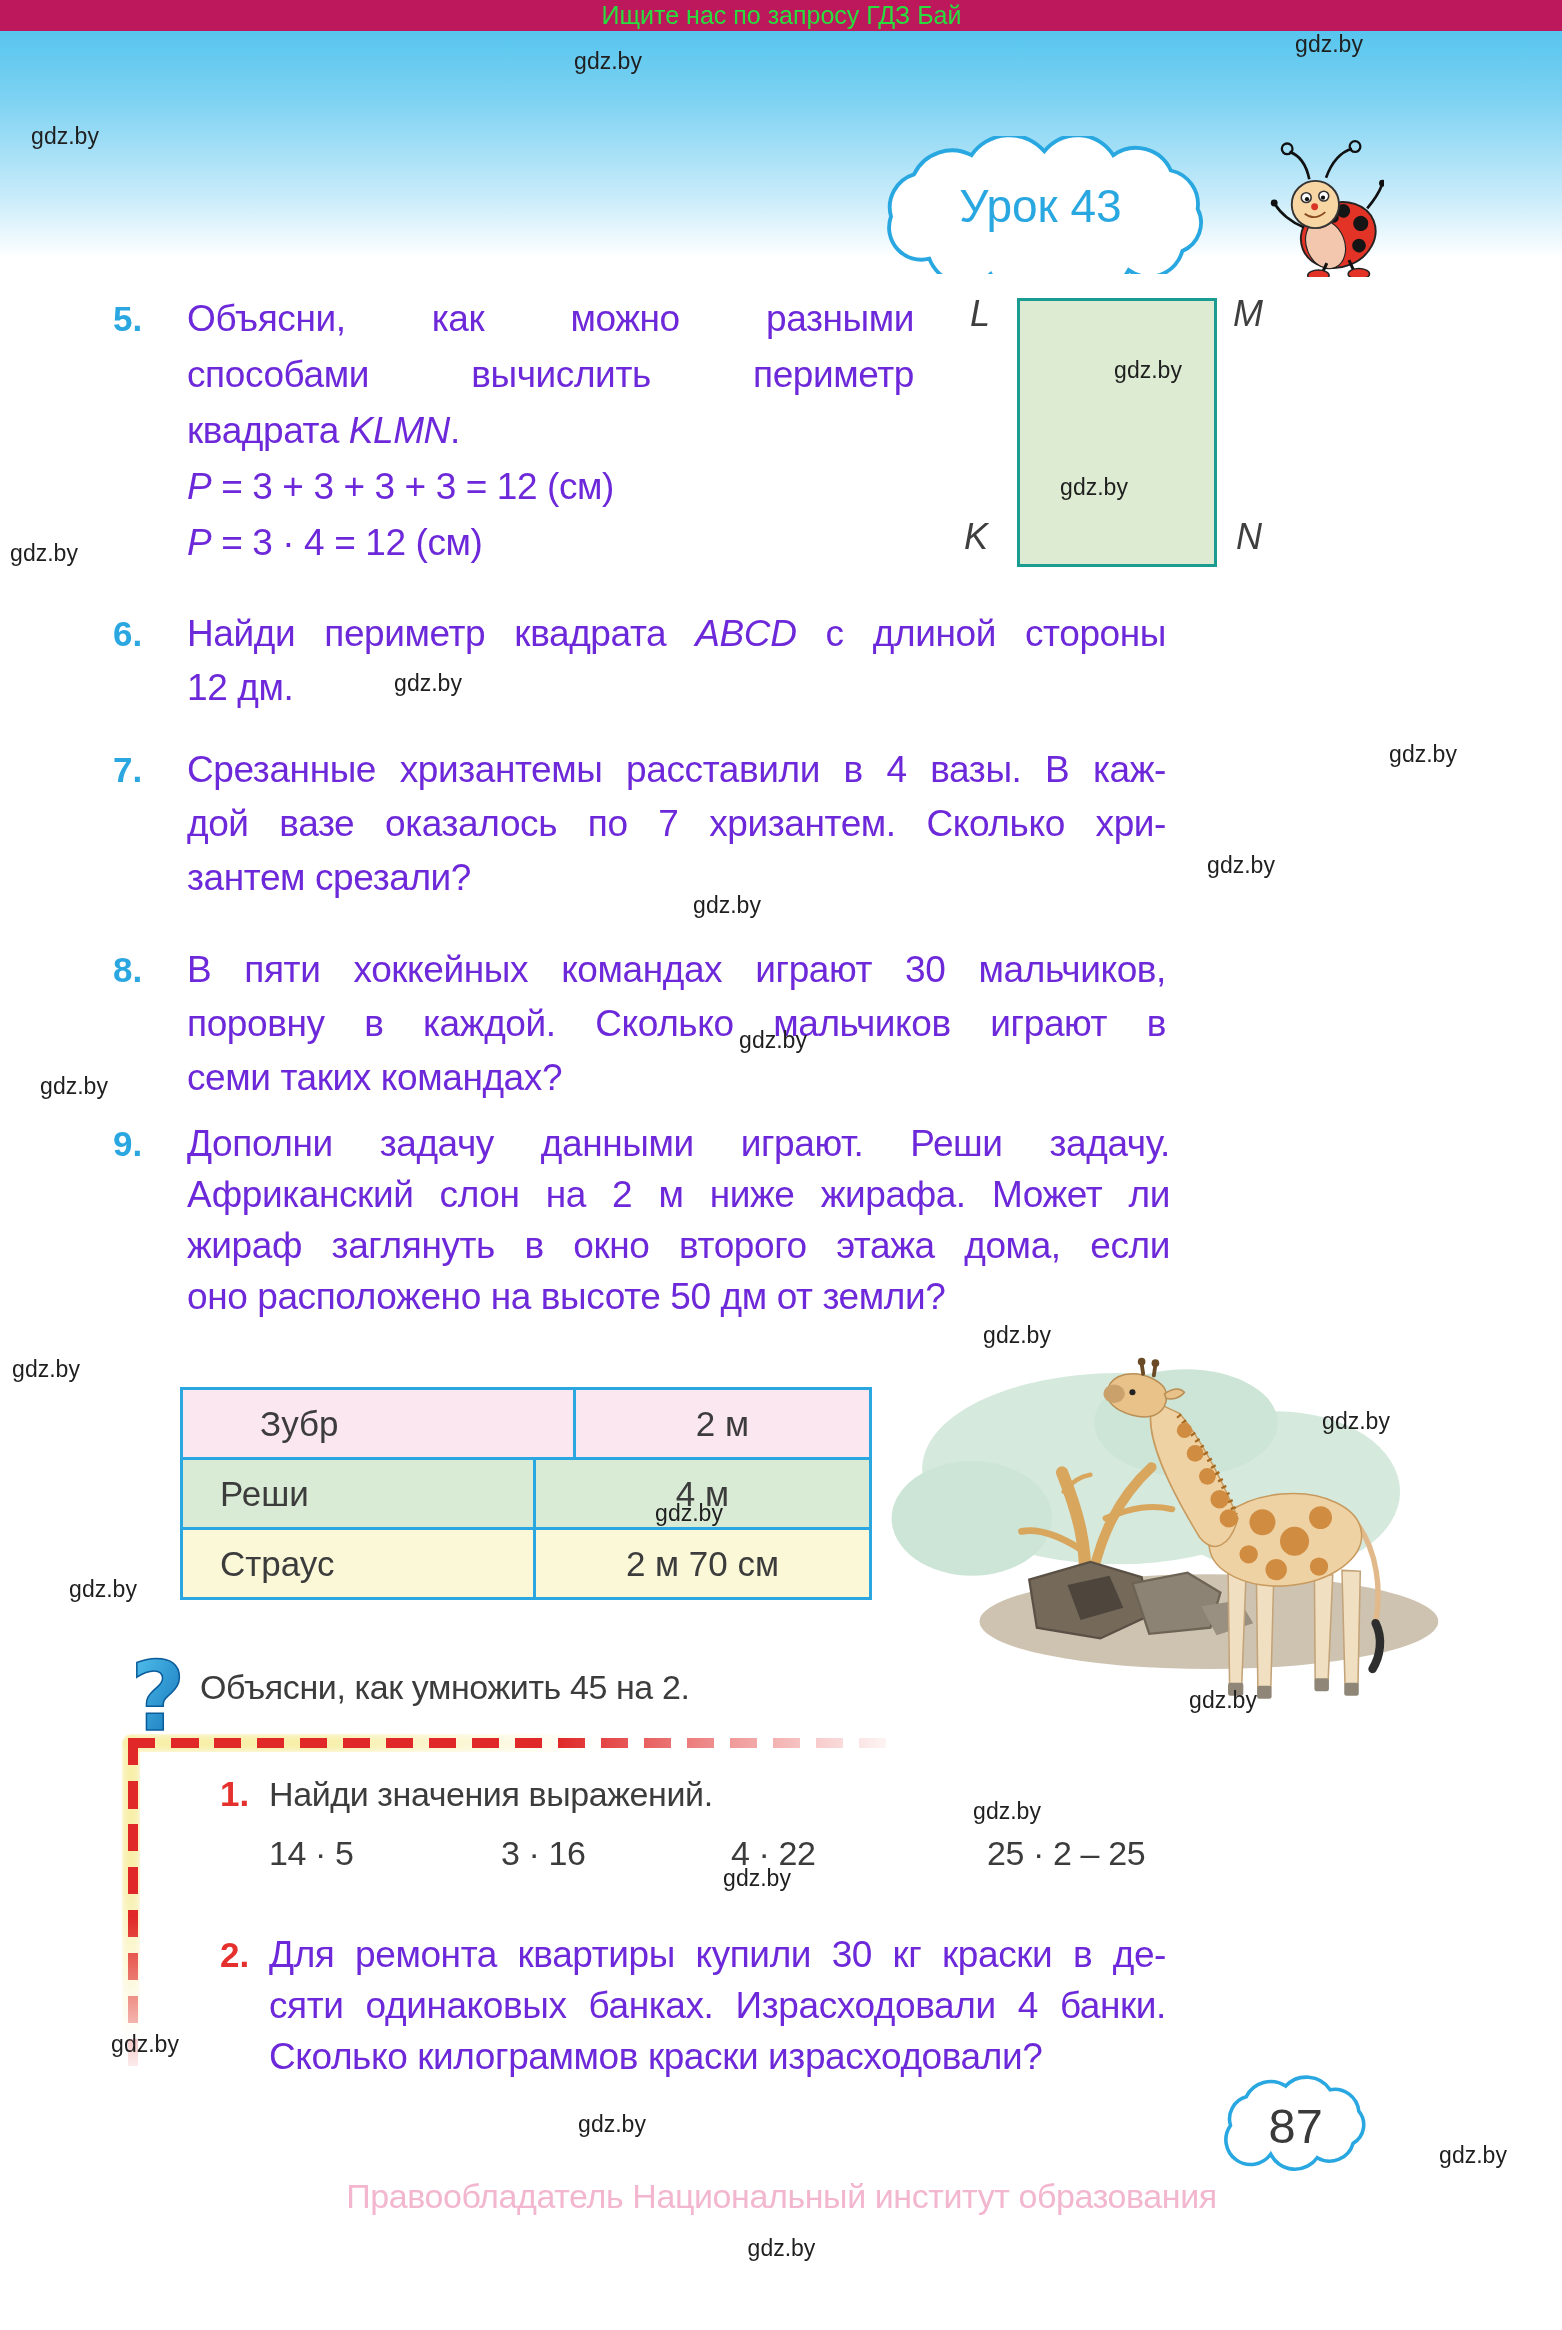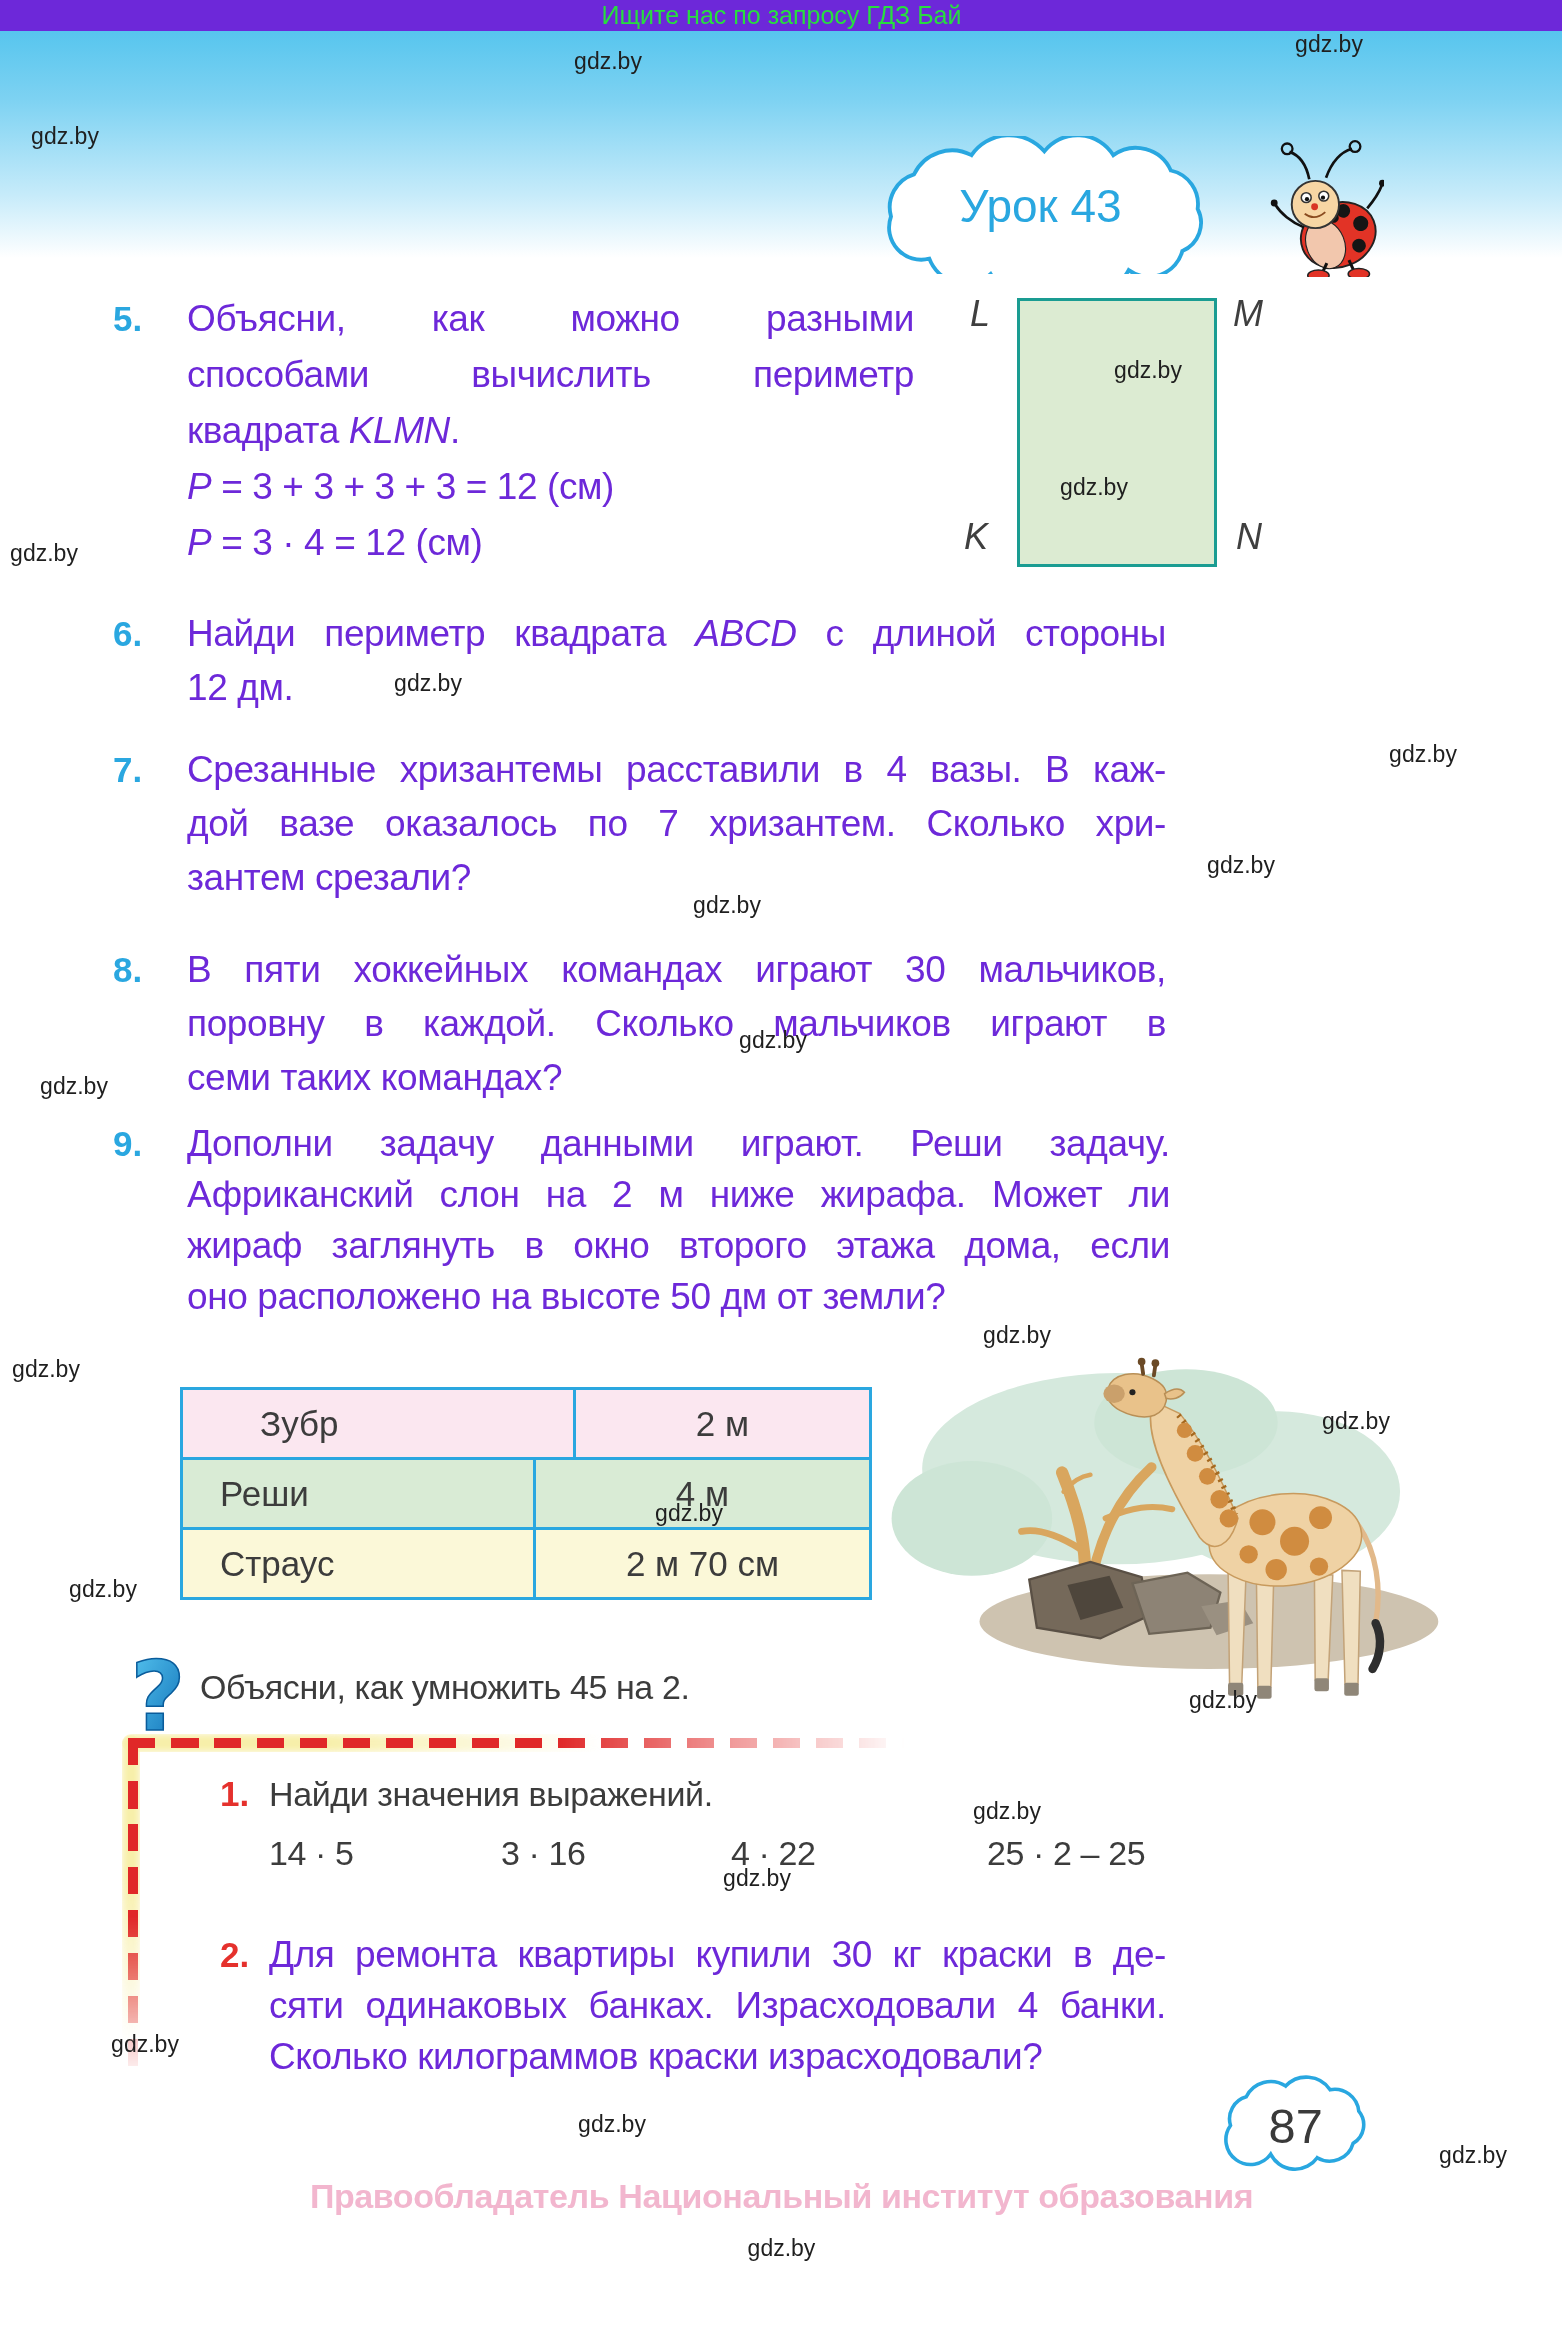--- a/index.html
+++ b/index.html
@@ -1,18 +1,18 @@
 <!DOCTYPE html>
 <html style="font-size:12.2px"><head>
 <meta charset="utf-8">
 <style>
   html,body{margin:0;padding:0;background:#888;}
   .page{position:relative;width:1563px;height:2330px;background:#ffffff;overflow:hidden;
         font-family:"Liberation Sans","DejaVu Sans",sans-serif;color:#3c3c3c;}
-  .topbar{position:absolute;left:0;top:0;width:100%;height:31px;background:#6d28d9;
+  .topbar{position:absolute;left:0;top:0;width:100%;height:31px;background:#be185d;
           display:flex;align-items:center;justify-content:center;}
   .topbar span{color:#28de3f;font-size:25px;}
   .sky{position:absolute;left:0;top:31px;width:100%;height:227px;
        background:linear-gradient(to bottom,#57c5ee 0%,#7dd2f2 30%,#c6ebfa 72%,#ffffff 100%);}
   .abs{position:absolute;}
   .t{position:absolute;white-space:nowrap;font-size:34px;color:#3c3c3c;letter-spacing:-0.4px;}
   .wm{position:absolute;font-size:23px;color:#1f1f1f;transform:translate(-50%,-50%);white-space:nowrap;}
   .pnum{position:absolute;left:113px;font-size:35px;font-weight:bold;color:#2aa7e0;}
   .rnum{position:absolute;left:220px;font-size:35px;font-weight:bold;color:#e5312d;}
   .prob{position:absolute;left:187px;font-size:37px;letter-spacing:-0.4px;color:#6d28d9;}
@@ -42,21 +42,21 @@
           mask:linear-gradient(180deg,#000 45%,transparent 98%);}
   .dash-h{position:absolute;left:128px;top:1738px;width:826px;height:10px;
           background:repeating-linear-gradient(90deg,#e02828 0 27.5px,transparent 27.5px 43px);
           -webkit-mask:linear-gradient(90deg,#000 0 52%,rgba(0,0,0,.45) 74%,transparent 94%);
           mask:linear-gradient(90deg,#000 0 52%,rgba(0,0,0,.45) 74%,transparent 94%);}
   .dash-v{position:absolute;left:128px;top:1738px;width:10px;height:344px;
           background:repeating-linear-gradient(180deg,#e02828 0 27.5px,transparent 27.5px 43px);
           -webkit-mask:linear-gradient(180deg,#000 0 52%,rgba(0,0,0,.4) 80%,transparent 100%);
           mask:linear-gradient(180deg,#000 0 52%,rgba(0,0,0,.4) 80%,transparent 100%);}
   .footer-pink{position:absolute;left:0;top:2177px;width:100%;text-align:center;
-               font-size:34px;color:#f2b6ce;letter-spacing:-0.4px;font-weight:bold;}
+               font-size:34px;color:#f2b6ce;letter-spacing:-0.4px;}
   .footer-wm{position:absolute;left:0;top:2235px;width:100%;text-align:center;
              font-size:23px;color:#1f1f1f;}
   .footer-links{position:absolute;left:0;top:2294px;width:100%;text-align:center;
                 font-size:23px;color:#2053cf;margin-top:36px;}
 </style>
 </head>
 <body>
 
 <div class="page">
 

